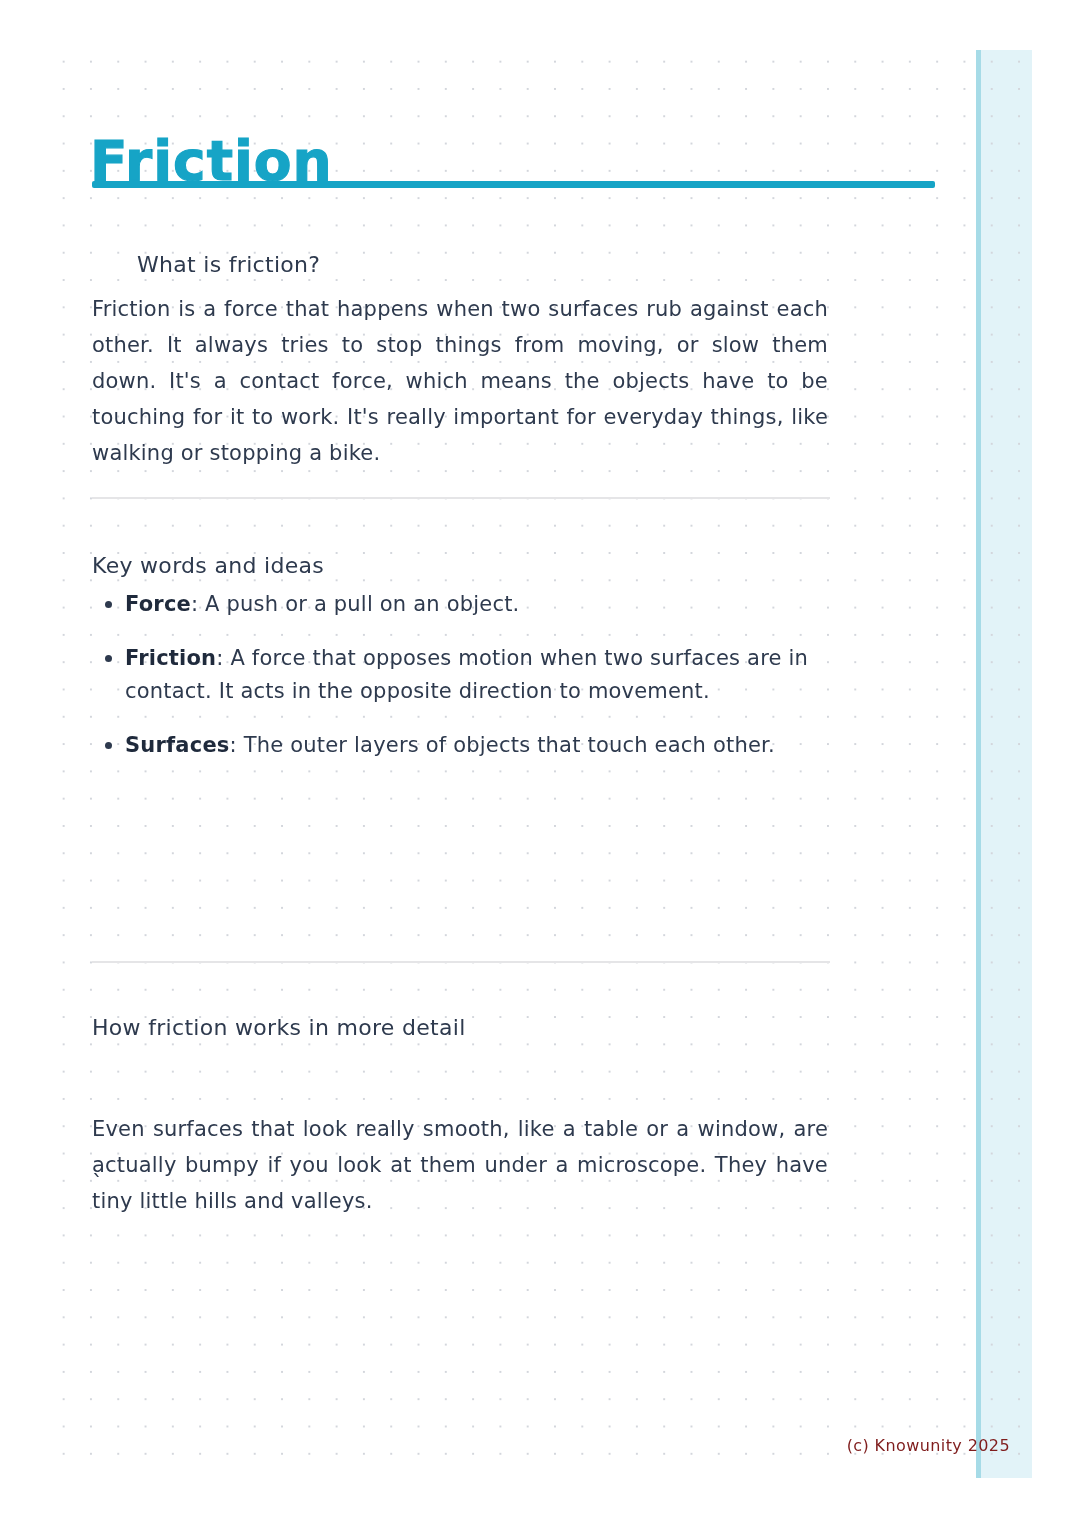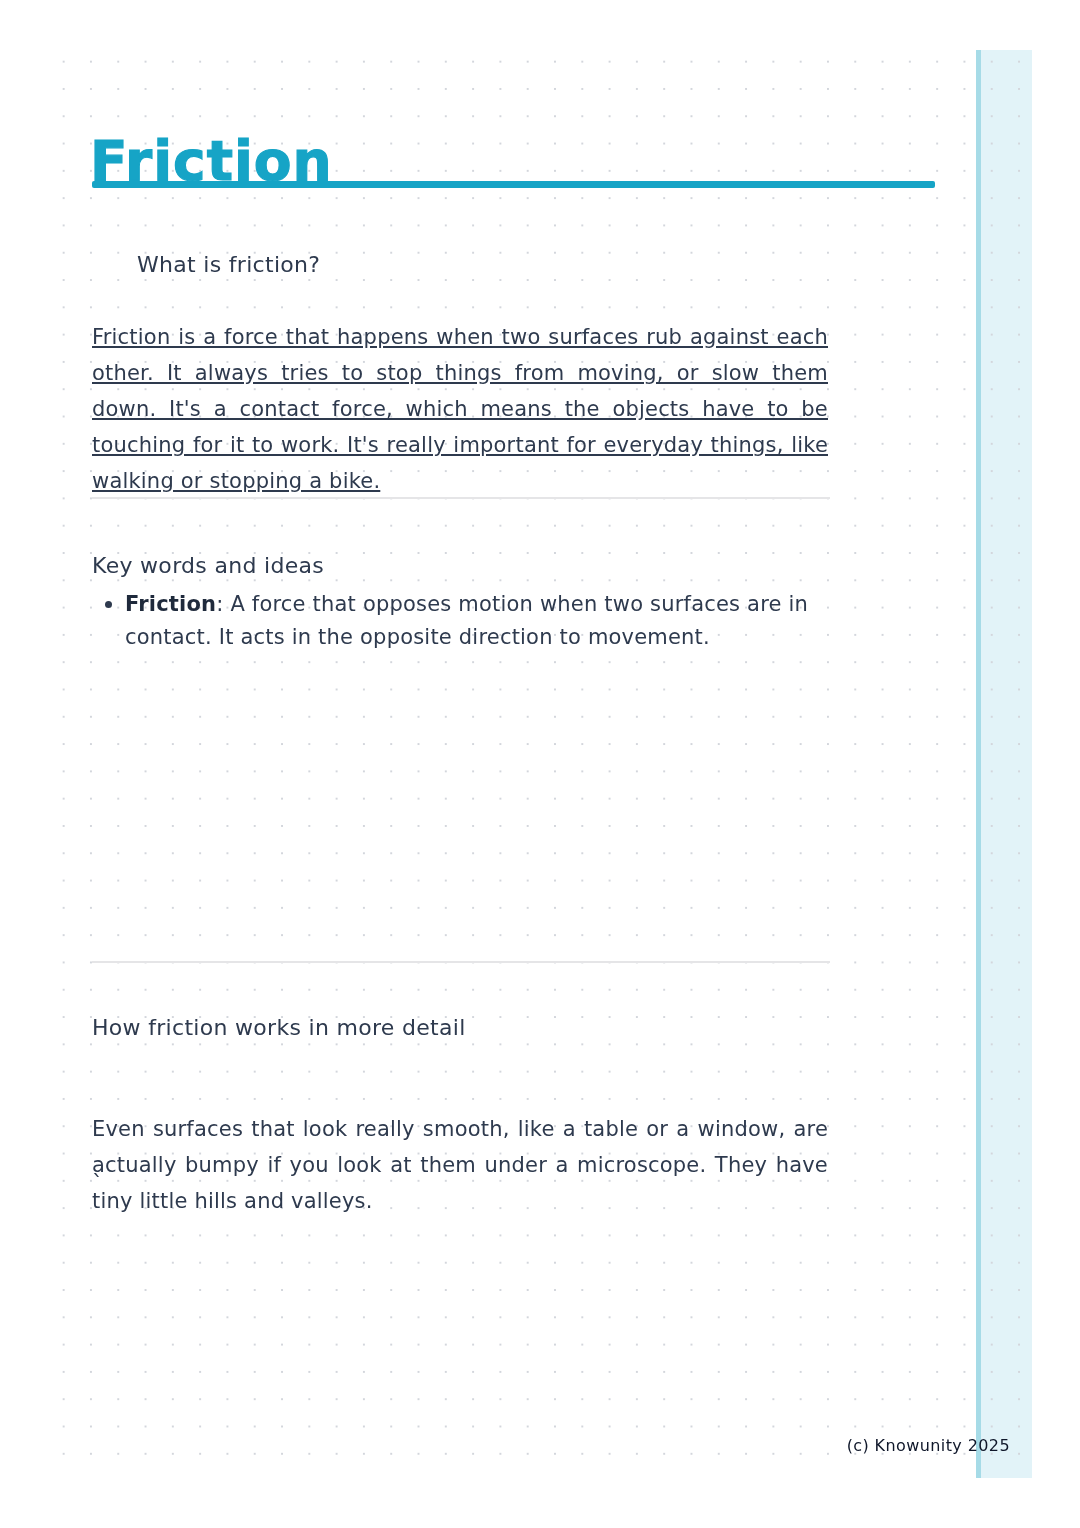--- a/index.html
+++ b/index.html
@@ -112,54 +112,62 @@
     left: 0;
     font-size: 22px;
     color: #2e3a4e;
   }
   .watermark {
     position: absolute;
     top: 1436px;
     right: 70px;
     font-size: 16px;
     letter-spacing: 0.4px;
-    color: #0f172a;
+    color: #7f1d1d;
   }
 </style>
 </head>
 <body>
 
 <div class="page">
 
   <div class="side-strip"></div>
   <div class="dot-grid"></div>
 
   <h1 class="doc-title">Friction</h1>
   <div class="title-rule"></div>
 
   <div class="content">
 
     <h2 class="section-heading" style="top:234px;margin-left:45px;">What is friction?</h2>
 
-    <p class="para" style="top:298px;text-decoration:underline;">Friction is a force that happens when two surfaces rub against each other. It always tries to stop things from moving, or slow them down. It's a contact force, which means the objects have to be touching for it to work. It's really important for everyday things, like walking or stopping a bike.</p>
+    <p class="para" style="top:270px;">Friction is a force that happens when two surfaces rub against each other. It always tries to stop things from moving, or slow them down. It's a contact force, which means the objects have to be touching for it to work. It's really important for everyday things, like walking or stopping a bike.</p>
 
     <div class="divider" style="top:497px;"></div>
 
     <h2 class="section-heading" style="top:535px;">Key words and ideas</h2>
 
     <div class="bullet-list" style="top:588px;">
 
+      <div class="bullet-item">
+        <span class="bullet-marker"></span>
+        <span class="bullet-text"><span class="bullet-term">Force</span><span>: A push or a pull on an object.</span></span>
+      </div>
 
       <div class="bullet-item">
         <span class="bullet-marker"></span>
         <span class="bullet-text"><span class="bullet-term">Friction</span><span>: A force that opposes motion when two surfaces are in contact. It acts in the opposite direction to movement.</span></span>
       </div>
 
 
 
+      <div class="bullet-item">
+        <span class="bullet-marker"></span>
+        <span class="bullet-text"><span class="bullet-term">Surfaces</span><span>: The outer layers of objects that touch each other.</span></span>
+      </div>
 
     </div>
 
     <div class="divider" style="top:961px;"></div>
 
     <h2 class="section-heading" style="top:997px;text-align:center;">How friction works in more detail</h2>
 
     <p class="para" style="top:1090px;">Even surfaces that look really smooth, like a table or a window, are actually bumpy if you look at them under a microscope. They have tiny little hills and valleys.</p>
 
     <span class="stray-mark" style="top:1170px;">`</span>

